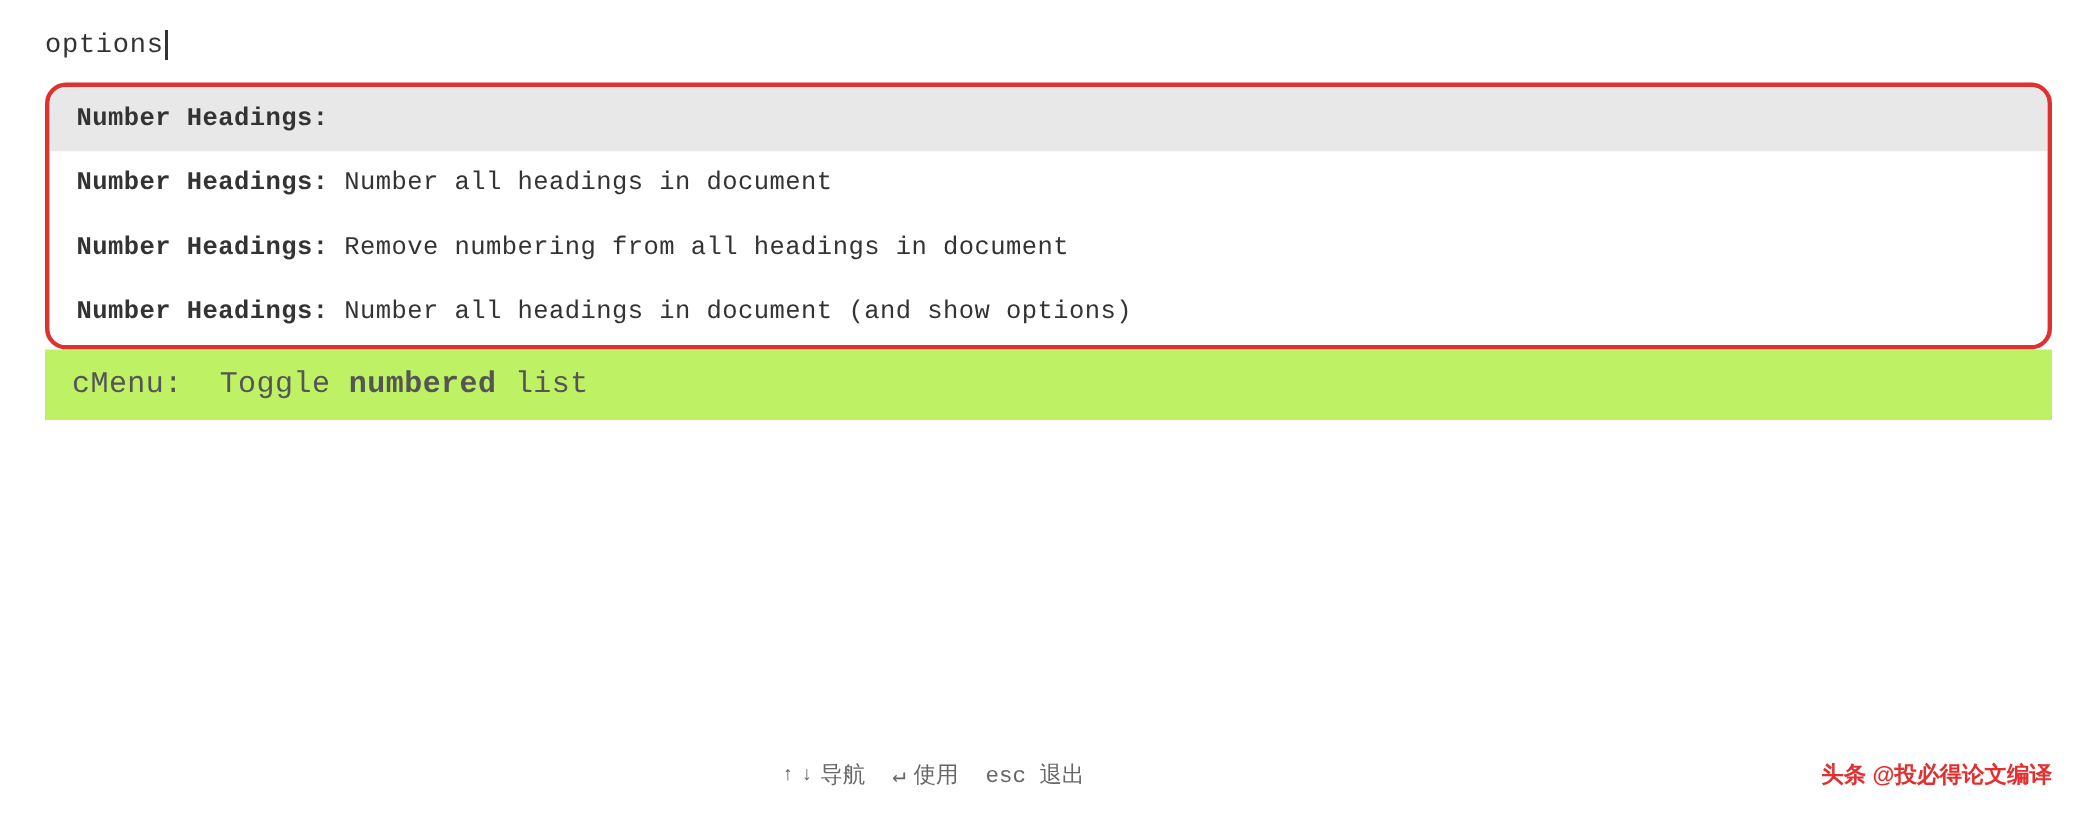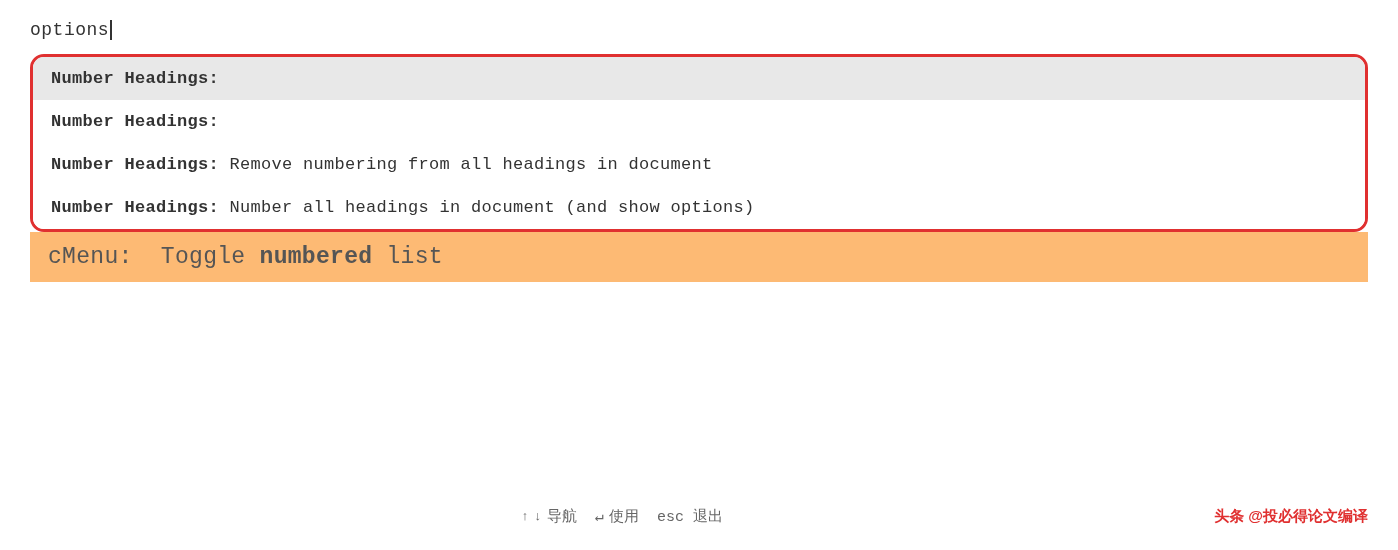--- a/index.html
+++ b/index.html
@@ -66,24 +66,24 @@
     .dropdown-item:not(:first-child) {
       background: #ffffff;
     }
 
     .item-bold {
       font-weight: bold;
     }
 
     .extra-item {
       padding: 12px 18px;
-      font-size: 23px;
+      font-size: 20px;
       color: #555;
       letter-spacing: 0.3px;
-      background: #fdba74;
+      background: #bef264;
       cursor: pointer;
     }
 
     .footer {
       margin-top: auto;
       display: flex;
       align-items: center;
       justify-content: space-between;
       padding: 14px 0 4px 0;
     }
@@ -127,20 +127,21 @@
   </div>
 
   <div class="dropdown">
 
     <div class="dropdown-item">
       <span style="font-weight:bold;">Number Headings:</span>
     </div>
 
     <div class="dropdown-item">
       <span style="font-weight:bold;">Number Headings:</span>
+      <span>&nbsp;Number all headings in document</span>
     </div>
 
     <div class="dropdown-item">
       <span style="font-weight:bold;">Number Headings:</span>
       <span>&nbsp;Remove numbering from all headings in document</span>
     </div>
 
     <div class="dropdown-item">
       <span style="font-weight:bold;">Number Headings:</span>
       <span>&nbsp;Number all headings in document (and show options)</span>

